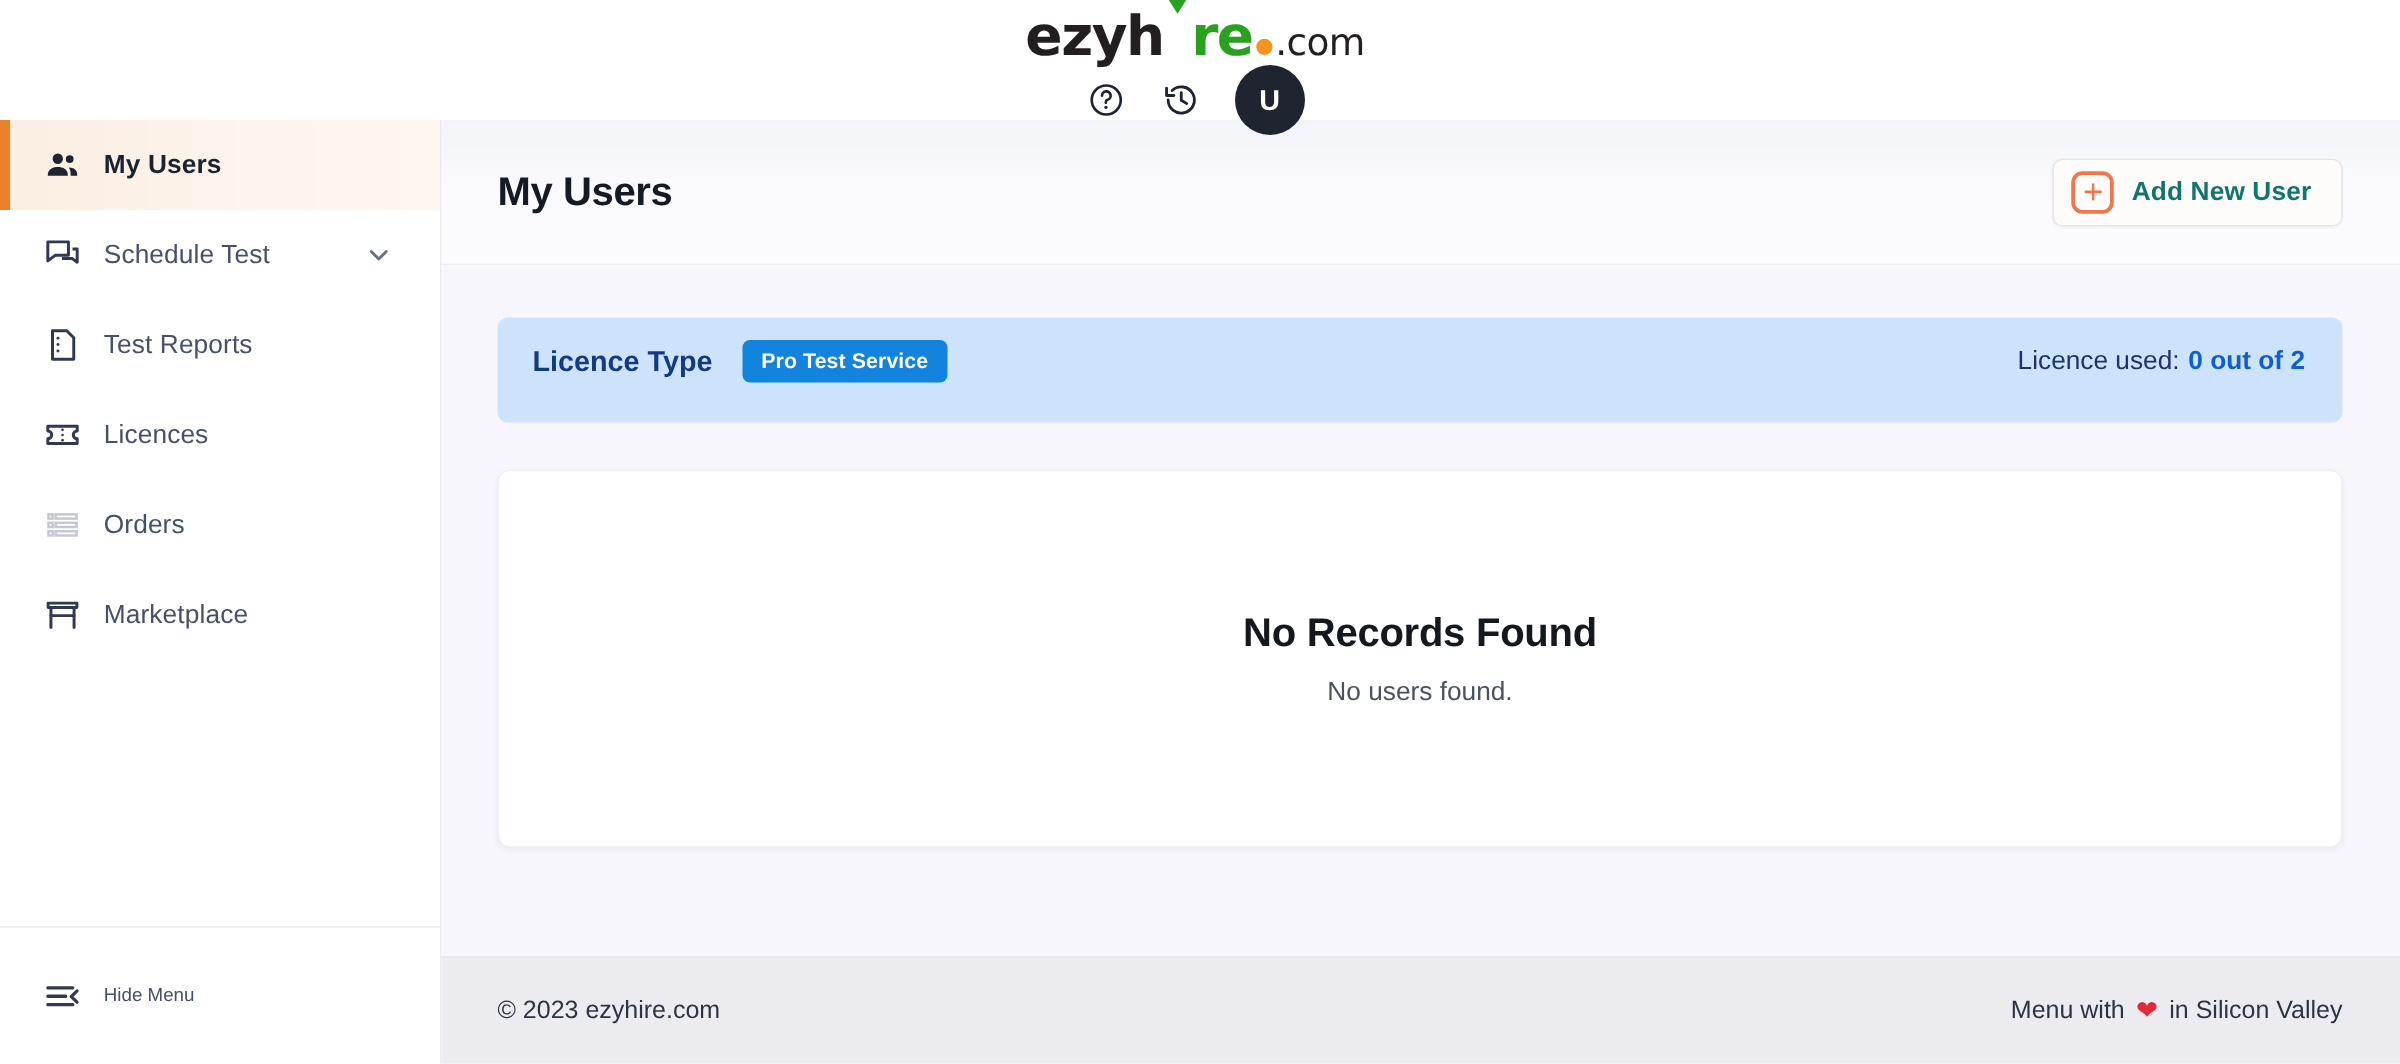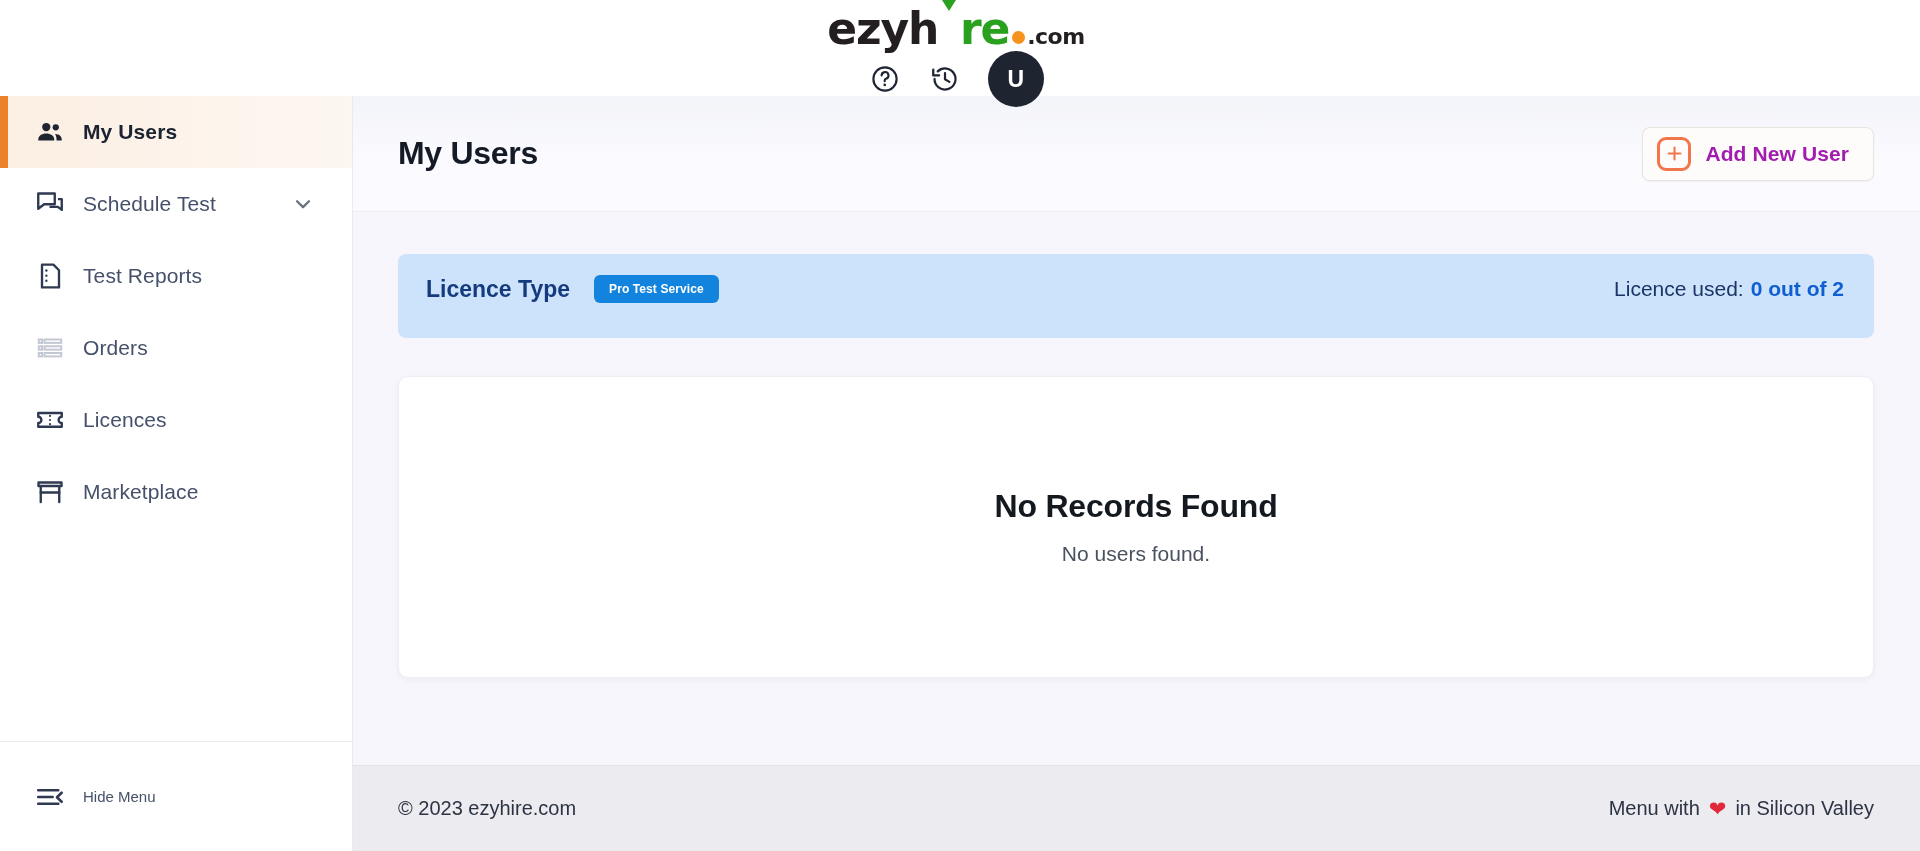--- a/index.html
+++ b/index.html
@@ -25,21 +25,21 @@
   .logo-text {
     font-size: 44px; font-weight: 700; letter-spacing: -1.2px;
     color: #231f20; line-height: 1; font-family: "DejaVu Sans", sans-serif;
   }
   .logo-green { color: #2aa11e; }
   .logo-dot {
     display: inline-block; width: 13px; height: 13px; border-radius: 50%;
     background: #f6921e; margin: 0 2px 0 3px;
   }
   .logo-com {
-    font-size: 22px; font-weight: 700; color: #231f20; letter-spacing: -0.5px;
+    font-size: 30px; font-weight: 400; color: #231f20; letter-spacing: -0.5px;
     font-family: "DejaVu Sans", sans-serif;
   }
   .tie-wrap { position: relative; display: inline-block; width: 22px; height: 44px; }
 
   .topbar-right { display: flex; align-items: center; gap: 26px; }
   .icon-btn {
     width: 34px; height: 34px; display: flex; align-items: center; justify-content: center;
     cursor: pointer; color: #1d2433;
   }
   .avatar {
@@ -119,33 +119,33 @@
     height: 54px; border-radius: 8px; background: #fdfcfb;
     border: 1px solid #e8e4df; box-shadow: 0 1px 2px rgba(30,30,50,.05);
     display: flex; align-items: center; gap: 14px; padding: 0 24px 0 14px;
     cursor: pointer;
   }
   .plus-box {
     width: 34px; height: 34px; border-radius: 9px; border: 3px solid #f2764b;
     display: flex; align-items: center; justify-content: center; color: #f2764b;
     font-size: 25px; line-height: 1; font-weight: 400;
   }
-  .add-btn-label { color: #a21caf; font-size: 21px; font-weight: 700; letter-spacing: .1px; }
+  .add-btn-label { color: #0f766e; font-size: 21px; font-weight: 700; letter-spacing: .1px; }
 
   .content { flex: 1; padding: 42px 46px 0 45px; min-height: 0; overflow: hidden; }
 
   .licence-banner {
     background: #cde2fb; border-radius: 8px;
     height: 84px; display: flex; align-items: center; justify-content: space-between;
     padding: 0 30px 14px 28px; margin-bottom: 38px;
   }
   .lic-left { display: flex; align-items: center; gap: 24px; }
   .lic-title { color: #143a80; font-size: 23px; font-weight: 700; }
   .lic-badge {
-    background: #1384dd; color: #ffffff; font-size: 12px; font-weight: 700;
+    background: #1384dd; color: #ffffff; font-size: 17px; font-weight: 700;
     border-radius: 6px; padding: 7px 15px; letter-spacing: .1px;
   }
   .lic-right { font-size: 21px; color: #1b3566; }
   .lic-right b { color: #0f5fd0; font-weight: 700; margin-left: 7px; }
 
   .records-card {
     background: #ffffff; border-radius: 10px;
     border: 1px solid #eeeef4;
     box-shadow: 0 2px 6px rgba(40,45,80,.05);
     height: 302px;
@@ -243,44 +243,44 @@
             <svg width="30" height="30" viewBox="0 0 24 24" fill="none" stroke="#2f3a52" stroke-width="1.9">
               <path d="M5.6 2.9h9.1l4.5 4.5v13.7H5.6z" stroke-linejoin="round"></path>
               <circle cx="9.1" cy="7.6" r=".95" fill="#2f3a52" stroke="none"></circle>
               <circle cx="9.1" cy="11.7" r=".95" fill="#2f3a52" stroke="none"></circle>
               <circle cx="9.1" cy="15.8" r=".95" fill="#2f3a52" stroke="none"></circle>
             </svg>
           </span>
           <span class="nav-label">Test Reports</span>
         </div>
 
+        <div class="nav-item">
+          <span class="nav-ico">
+            <svg width="30" height="30" viewBox="0 0 24 24" fill="none" stroke="#2f3a52" stroke-width="1.9">
+              <path d="M2.6 6.4h18.8v3a2.5 2.5 0 0 0 0 5v3H2.6v-3a2.5 2.5 0 0 0 0-5z" stroke-linejoin="round"></path>
+              <circle cx="12" cy="8.7" r=".85" fill="#2f3a52" stroke="none"></circle>
+              <circle cx="12" cy="12" r=".85" fill="#2f3a52" stroke="none"></circle>
+              <circle cx="12" cy="15.3" r=".85" fill="#2f3a52" stroke="none"></circle>
+            </svg>
+          </span>
+          <span class="nav-label">Licences</span>
+        </div>
+
         <div class="nav-item muted">
           <span class="nav-ico">
             <svg width="30" height="30" viewBox="0 0 24 24" fill="none" stroke="#c3c8d4" stroke-width="1.6">
               <rect x="3" y="5.2" width="2.7" height="2.7"></rect>
               <rect x="3" y="10.6" width="2.7" height="2.7"></rect>
               <rect x="3" y="16" width="2.7" height="2.7"></rect>
               <rect x="7.6" y="5.2" width="13.4" height="2.7"></rect>
               <rect x="7.6" y="10.6" width="13.4" height="2.7"></rect>
               <rect x="7.6" y="16" width="13.4" height="2.7"></rect>
             </svg>
           </span>
           <span class="nav-label">Orders</span>
-        </div>
-
-        <div class="nav-item">
-          <span class="nav-ico">
-            <svg width="30" height="30" viewBox="0 0 24 24" fill="none" stroke="#2f3a52" stroke-width="1.9">
-              <path d="M2.6 6.4h18.8v3a2.5 2.5 0 0 0 0 5v3H2.6v-3a2.5 2.5 0 0 0 0-5z" stroke-linejoin="round"></path>
-              <circle cx="12" cy="8.7" r=".85" fill="#2f3a52" stroke="none"></circle>
-              <circle cx="12" cy="12" r=".85" fill="#2f3a52" stroke="none"></circle>
-              <circle cx="12" cy="15.3" r=".85" fill="#2f3a52" stroke="none"></circle>
-            </svg>
-          </span>
-          <span class="nav-label">Licences</span>
         </div>
 
         <div class="nav-item">
           <span class="nav-ico">
             <svg width="30" height="30" viewBox="0 0 24 24" fill="none" stroke="#2f3a52" stroke-width="1.9">
               <rect x="2.8" y="4.4" width="18.4" height="2.8" stroke-linejoin="round"></rect>
               <path d="M4.6 7.9v12.1M19.4 7.9v12.1" stroke-linecap="round"></path>
               <path d="M4.6 12.4h14.8" stroke-linecap="round"></path>
             </svg>
           </span>

